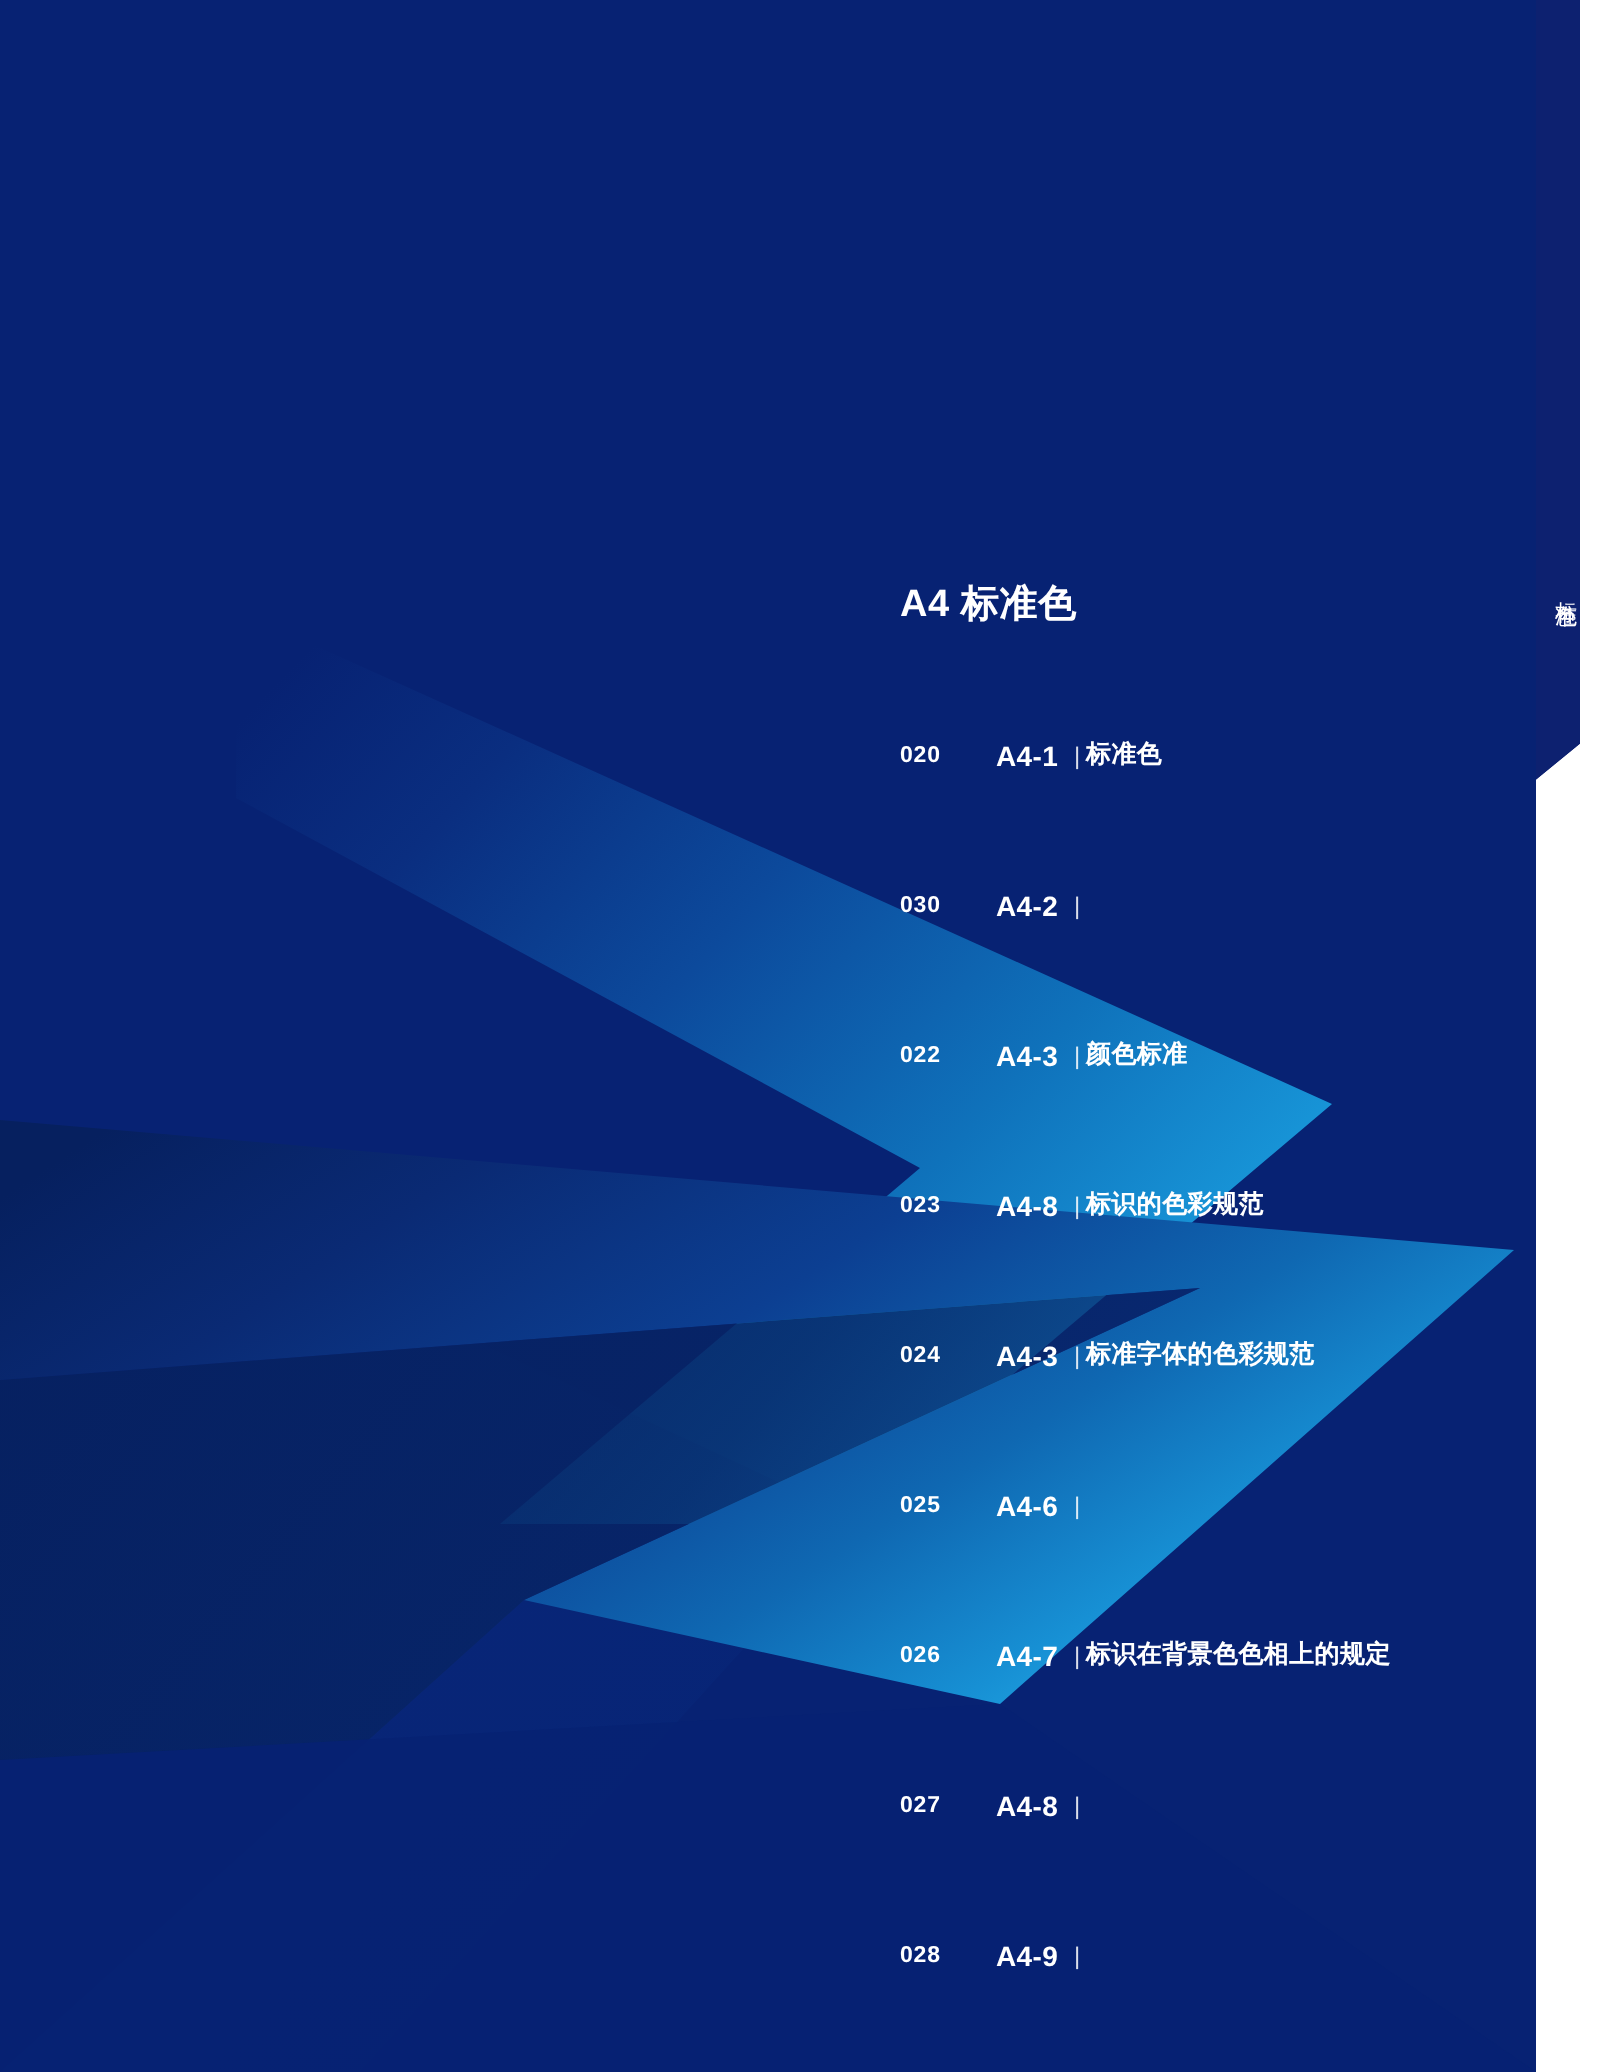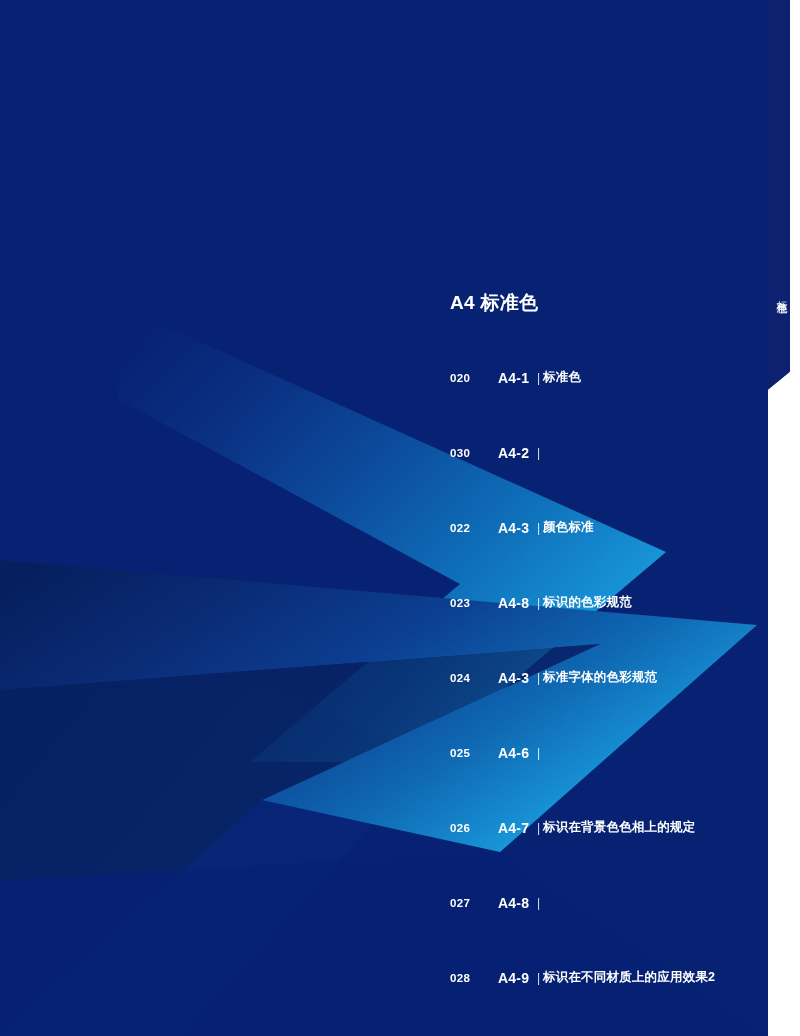--- a/index.html
+++ b/index.html
@@ -215,19 +215,18 @@
       <li class="toc-row">
         <span class="toc-num">027</span>
         <span class="toc-code">A4-8</span>
         <span class="toc-sep">|</span>
       </li>
 
       <li class="toc-row">
         <span class="toc-num">028</span>
         <span class="toc-code">A4-9</span>
         <span class="toc-sep">|</span>
-        <span class="toc-label">标识在不同材质上的应用效果2</span>
       </li>
 
     </ul>
   </div>
 
 </div>
 
 </body></html>

